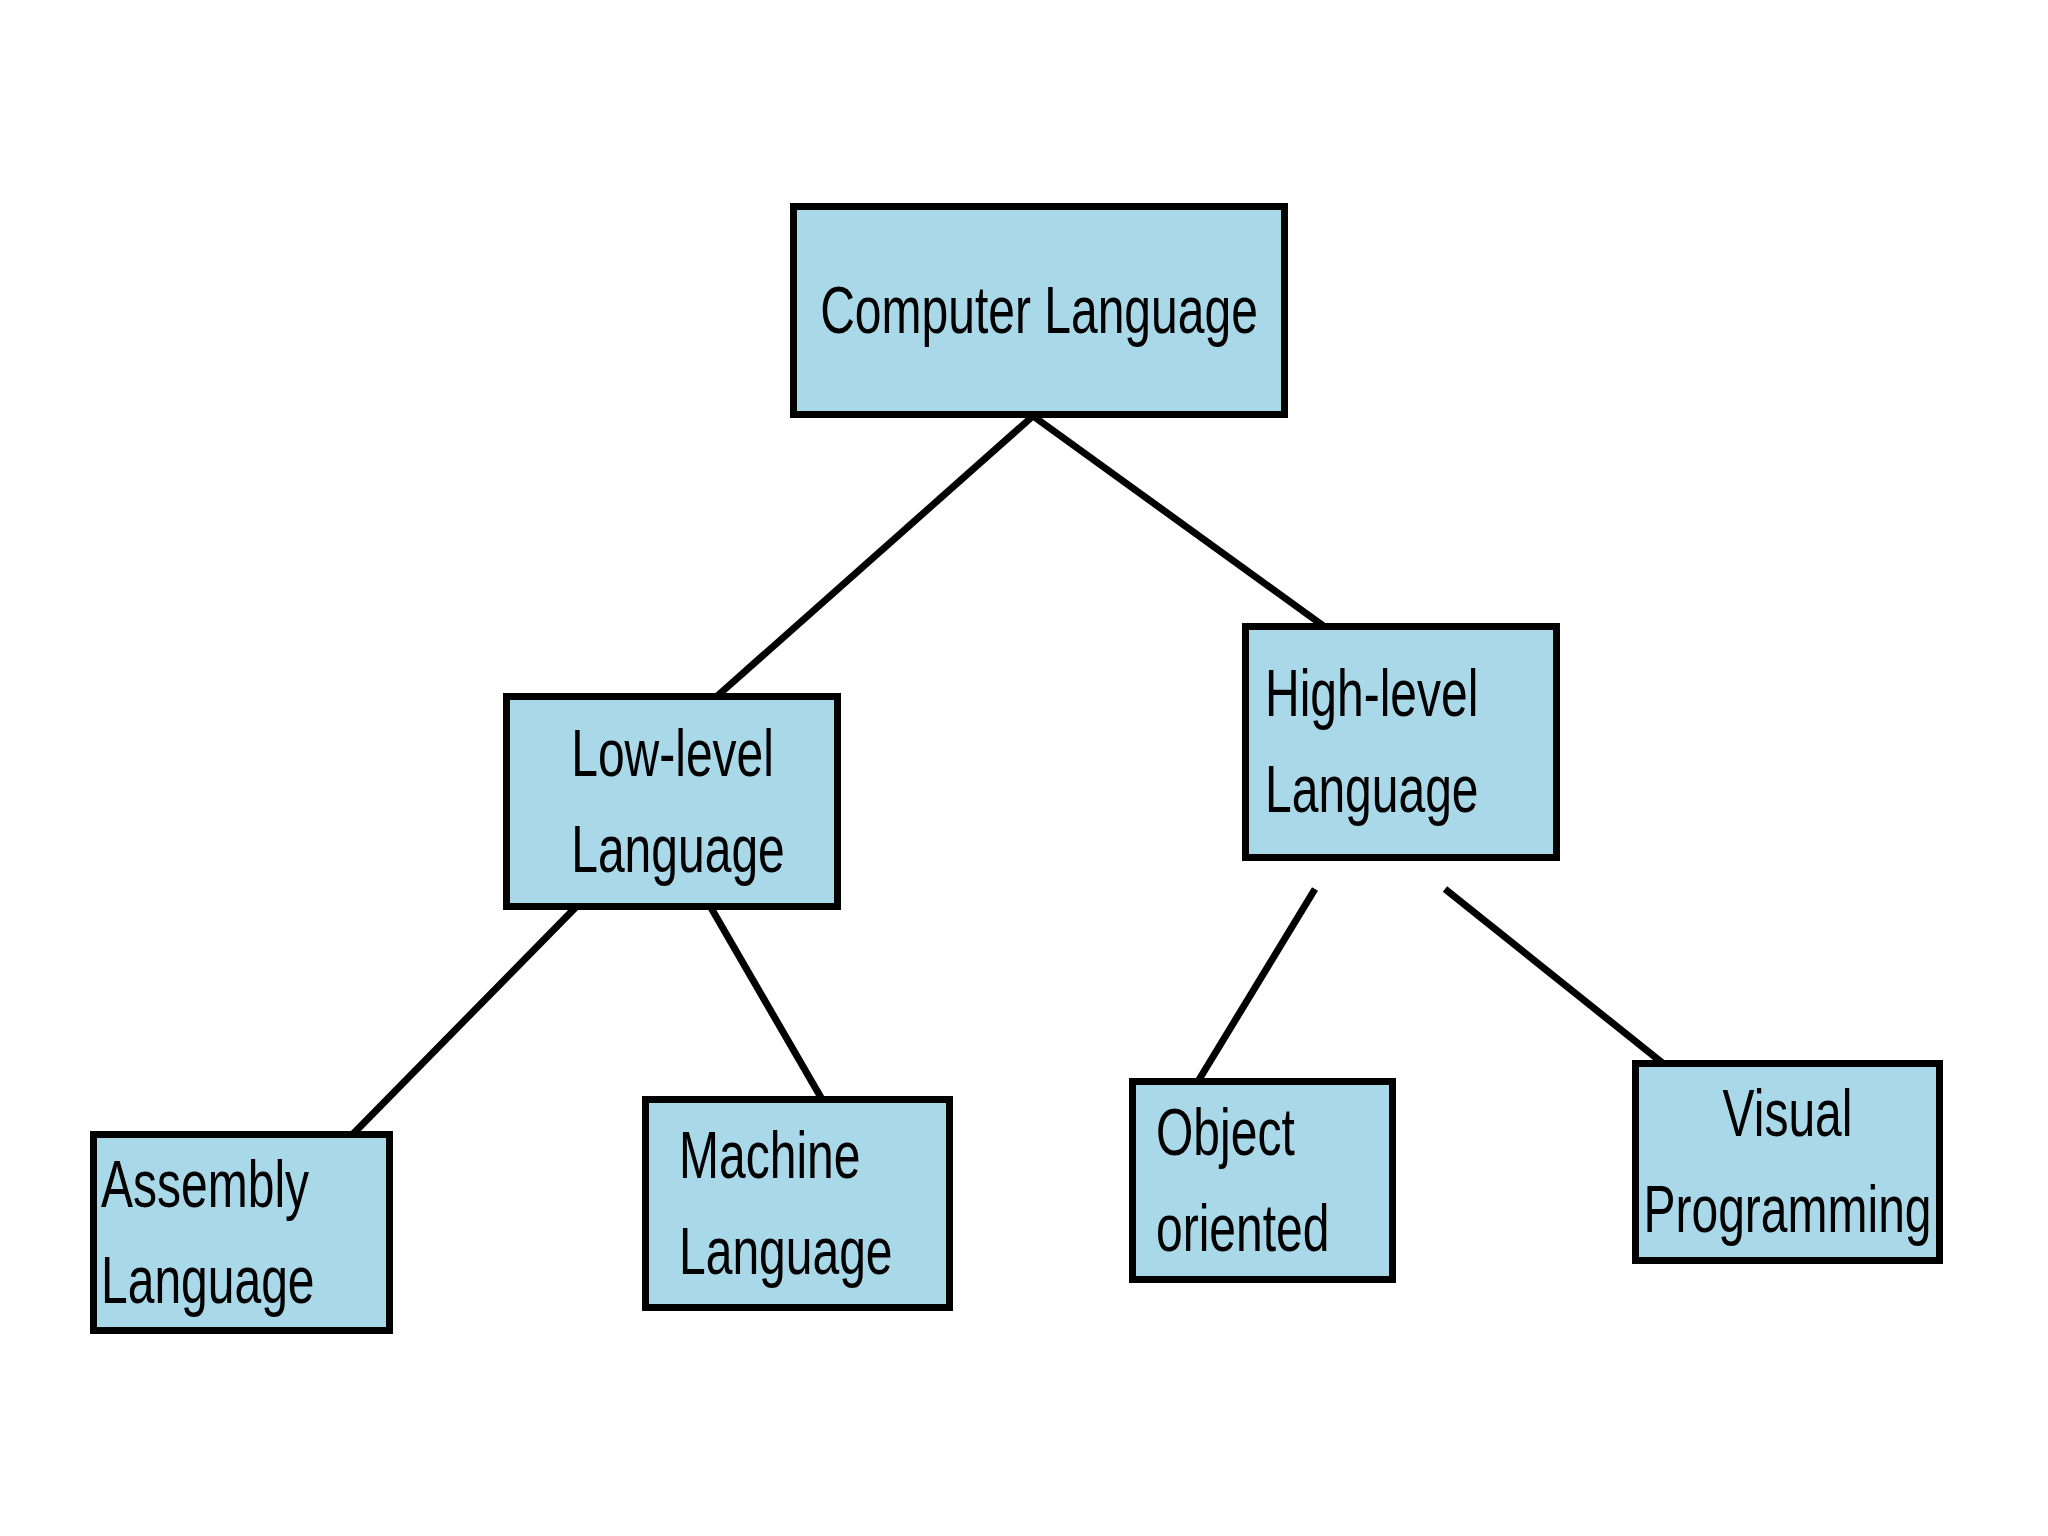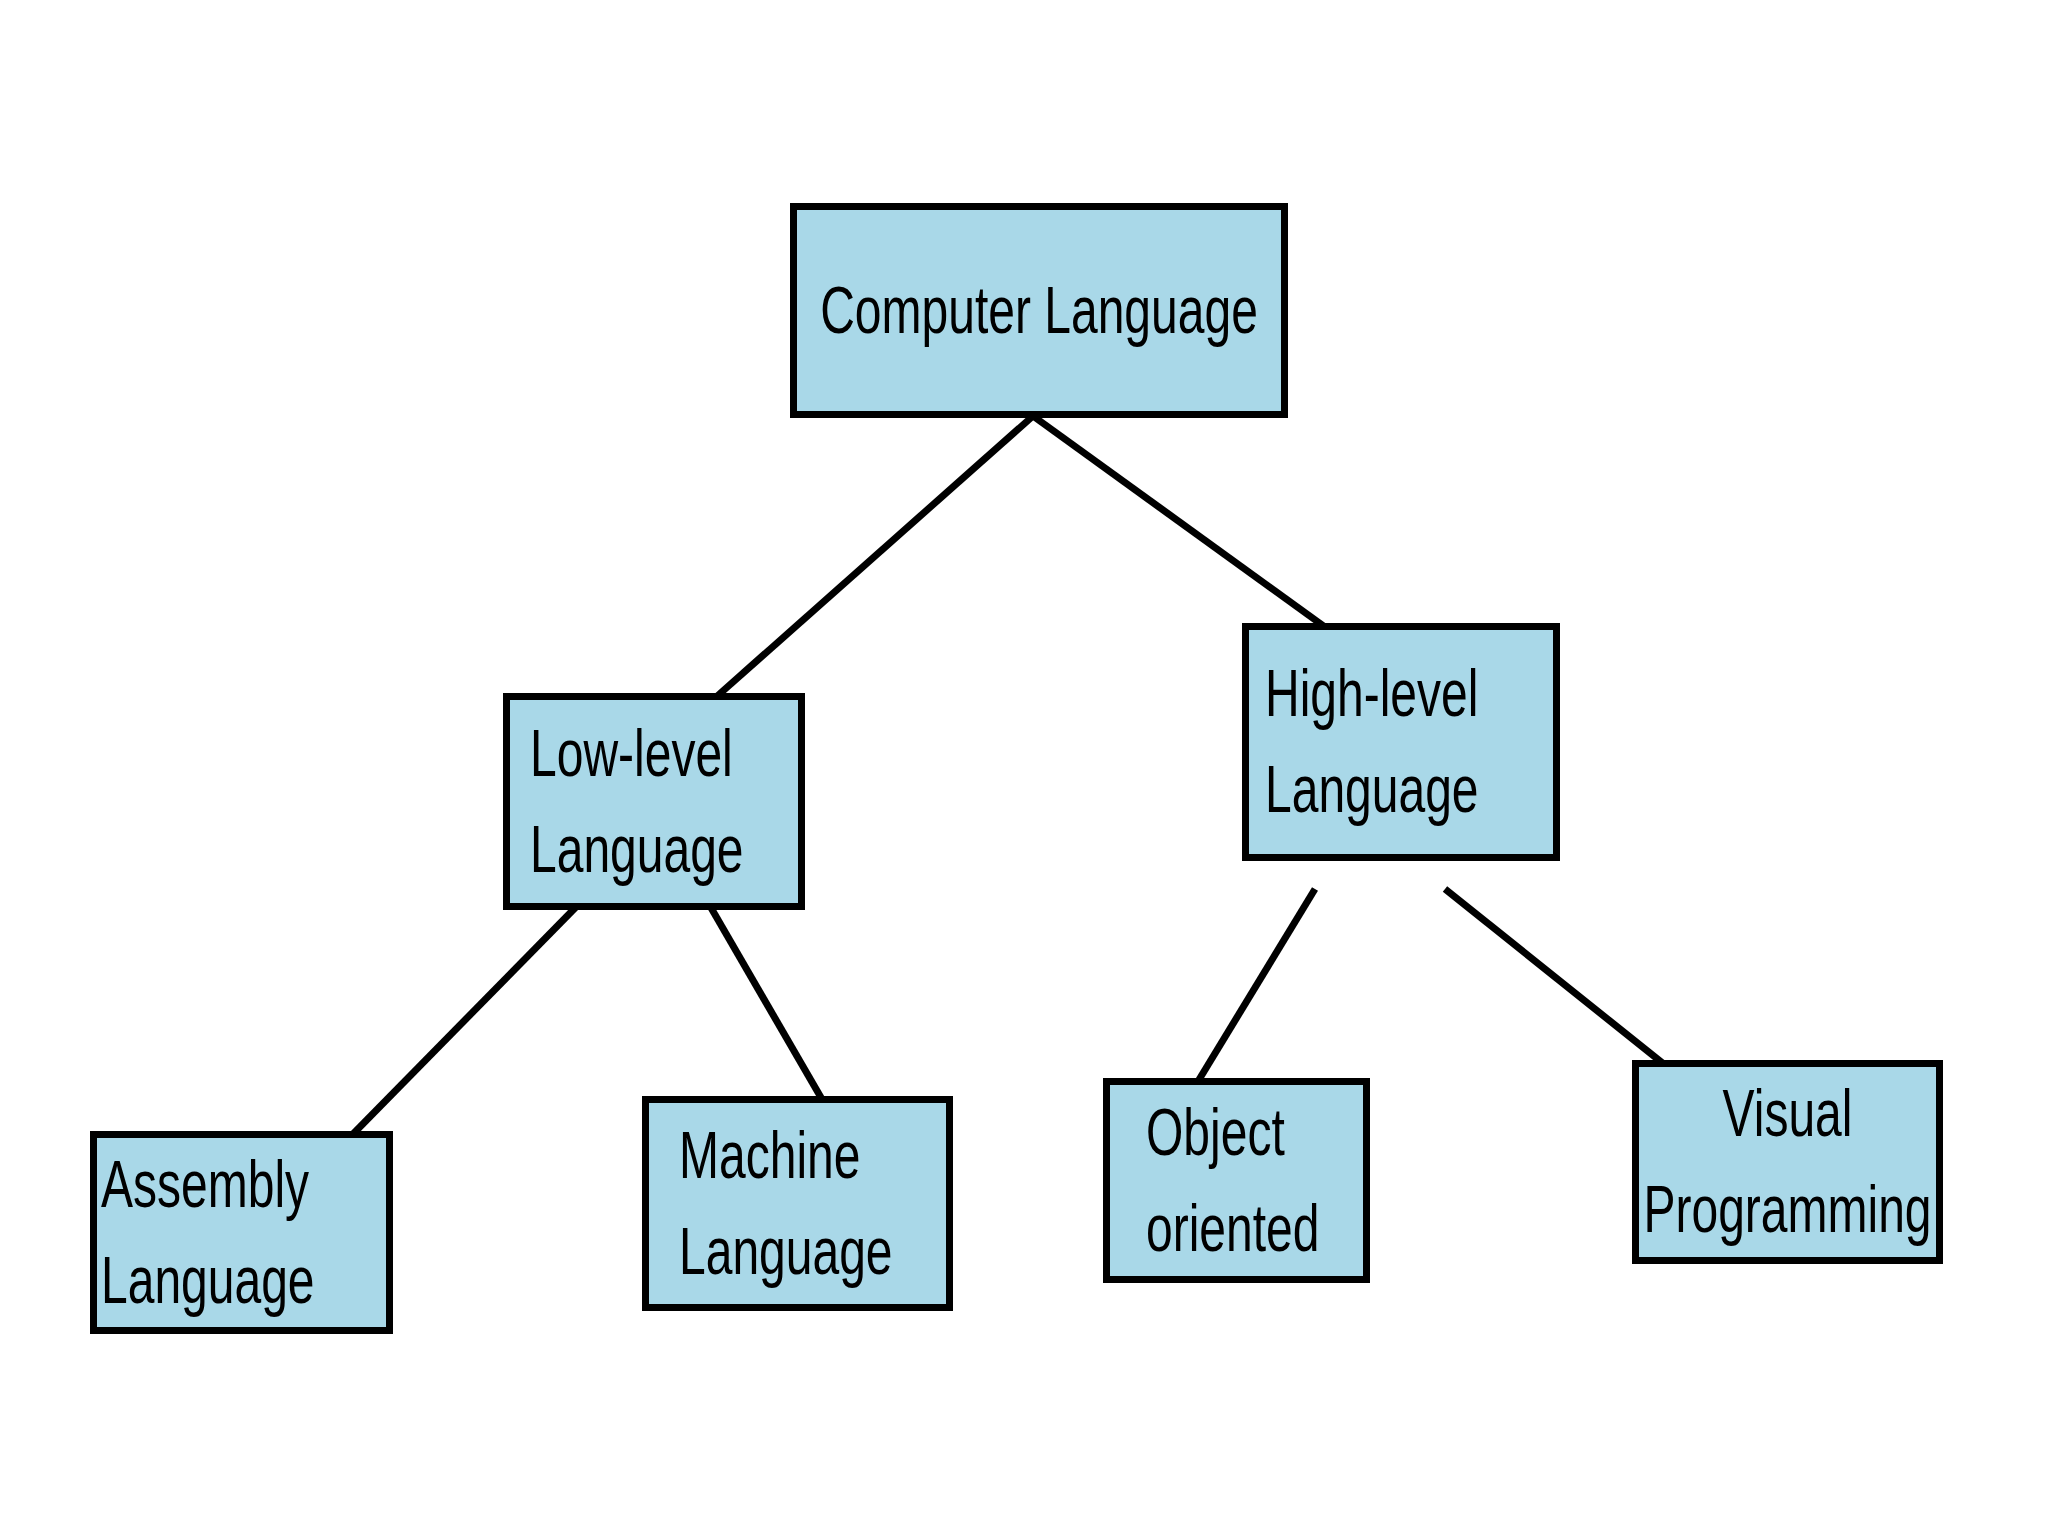--- a/index.html
+++ b/index.html
@@ -49,25 +49,25 @@
     white-space: pre-line;
     transform: scaleY(1.37);
     transform-origin: 0 50%;
   }
   .node.center .label {
     transform-origin: 50% 50%;
     text-align: center;
   }
   
   #node-computer { left: 790px;  top: 180px;  width: 498px; height: 215px; }
-  #node-low      { left: 503px;  top: 670px;  width: 302px; height: 217px; padding-left: 20px; }
+  #node-low      { left: 503px;  top: 670px;  width: 338px; height: 217px; padding-left: 12px; justify-content: center; }
   #node-high     { left: 1242px; top: 600px;  width: 318px; height: 238px; padding-left: 16px; }
   #node-assembly { left: 90px;   top: 1108px; width: 303px; height: 203px; padding-left: 4px; }
   #node-machine  { left: 642px;  top: 1073px; width: 311px; height: 215px; padding-left: 30px; }
-  #node-object   { left: 1103px; top: 1055px; width: 267px; height: 205px; padding-left: 36px; }
+  #node-object   { left: 1129px; top: 1055px; width: 267px; height: 205px; padding-left: 20px; }
   #node-visual   { left: 1632px; top: 1037px; width: 311px; height: 204px; }
 </style>
 </head>
 <body>
 
 <div id="canvas">
 
   <svg id="edges-svg" viewBox="0 0 2048 1536" xmlns="http://www.w3.org/2000/svg">
     <line x1="1033" y1="393" x2="715" y2="675"></line>
     <line x1="1033" y1="393" x2="1372" y2="638"></line>

